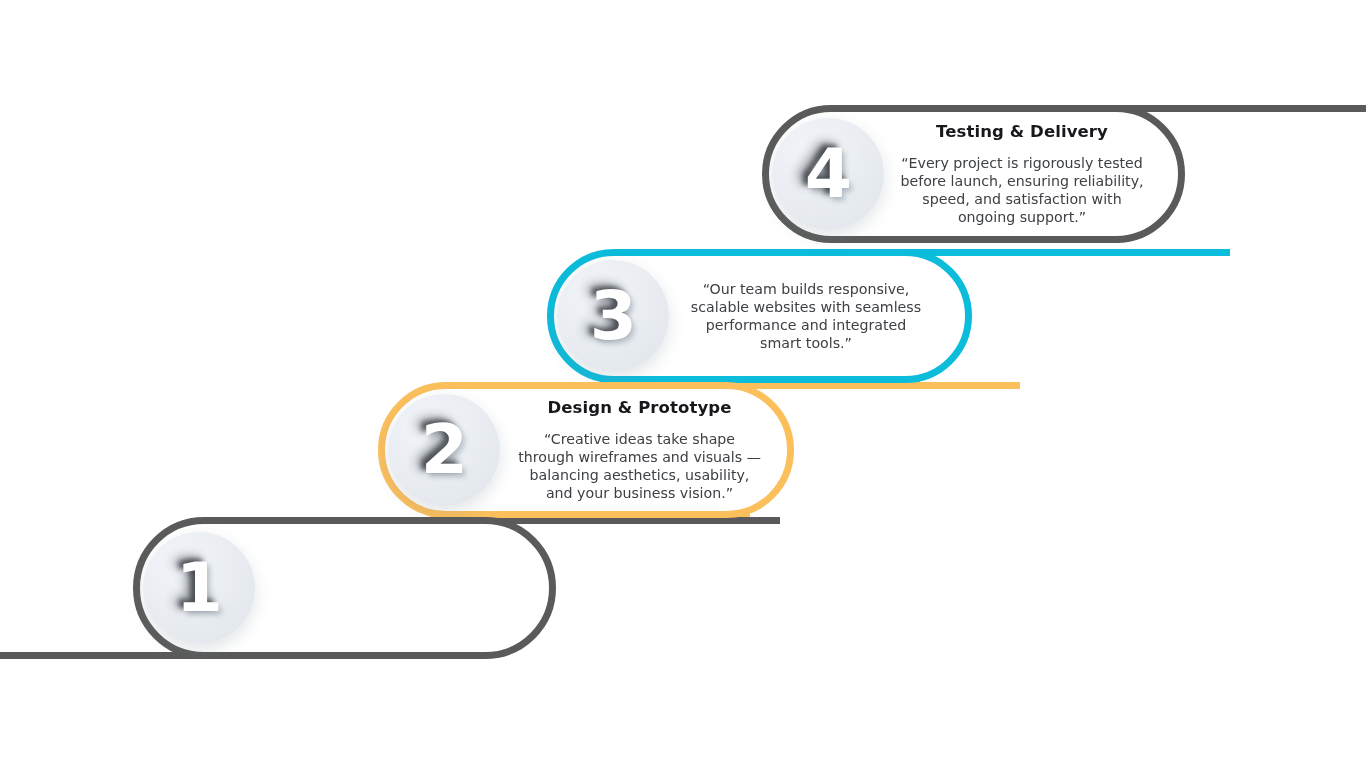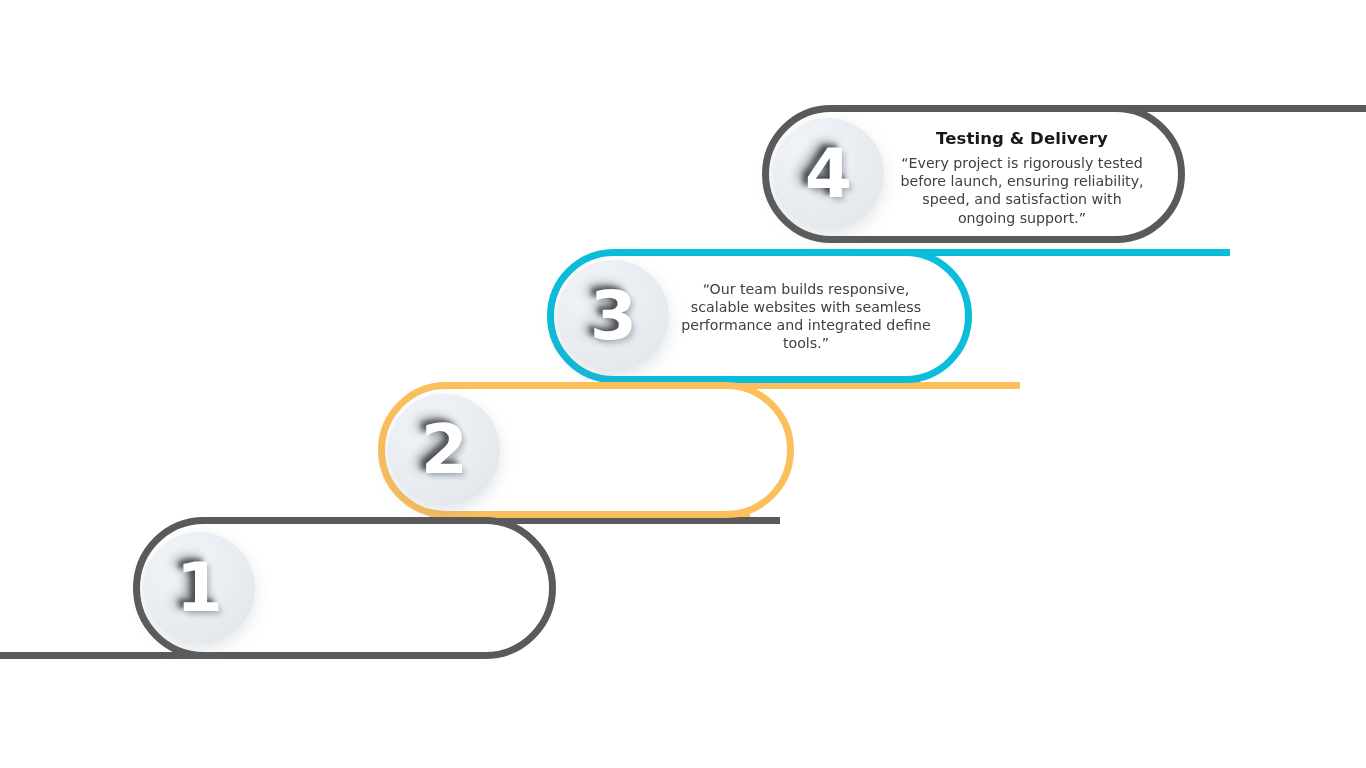--- a/index.html
+++ b/index.html
@@ -89,21 +89,21 @@
     margin: 12px 0 5px 0;
     letter-spacing: 0.1px;
   }
 
   .step-desc {
     font-family: "DejaVu Sans", sans-serif;
     font-weight: 400;
     font-size: 14.2px;
     line-height: 1.28;
     color: #3d4044;
-    margin: 4px;
+    margin: 12px;
   }
 
   
   #card-4 { left: 762px; top: 105px;  width: 423px; height: 138px; }
   #card-3 { left: 547px; top: 249px;  width: 425px; height: 134px; }
   #card-2 { left: 378px; top: 382px;  width: 416px; height: 136px; }
   #card-1 { left: 133px; top: 517px;  width: 423px; height: 142px; }
 
   #card-4 .step-body { padding-right: 22px; }
   #card-3 .step-body { padding-right: 26px; }
@@ -134,27 +134,31 @@
       <div class="step-title">Testing &amp; Delivery</div>
       <div class="step-desc">“Every project is rigorously tested before launch, ensuring reliability, speed, and satisfaction with ongoing support.”</div>
     </div>
   </div>
 
   <div class="step-card" id="card-3" style="border-color: rgb(11, 188, 219);">
     <div class="step-badge">
       <span class="step-num">3</span>
     </div>
     <div class="step-body">
-      <div class="step-desc">“Our team builds responsive, scalable websites with seamless performance and integrated define tools.”</div>
+      <div class="step-desc">“Our team builds responsive, scalable websites with seamless performance and integrated smart tools.”</div>
     </div>
   </div>
 
   <div class="step-card" id="card-2" style="border-color: rgb(251, 191, 92);">
     <div class="step-badge">
       <span class="step-num">2</span>
+    </div>
+    <div class="step-body">
+      <div class="step-title">Design &amp; Prototype</div>
+      <div class="step-desc">“Creative ideas take shape through wireframes and visuals — balancing aesthetics, usability, and your business vision.”</div>
     </div>
   </div>
 
   <div class="step-card" id="card-1" style="border-color: rgb(90, 90, 90);">
     <div class="step-badge">
       <span class="step-num">1</span>
     </div>
   </div>
 
 </div>

